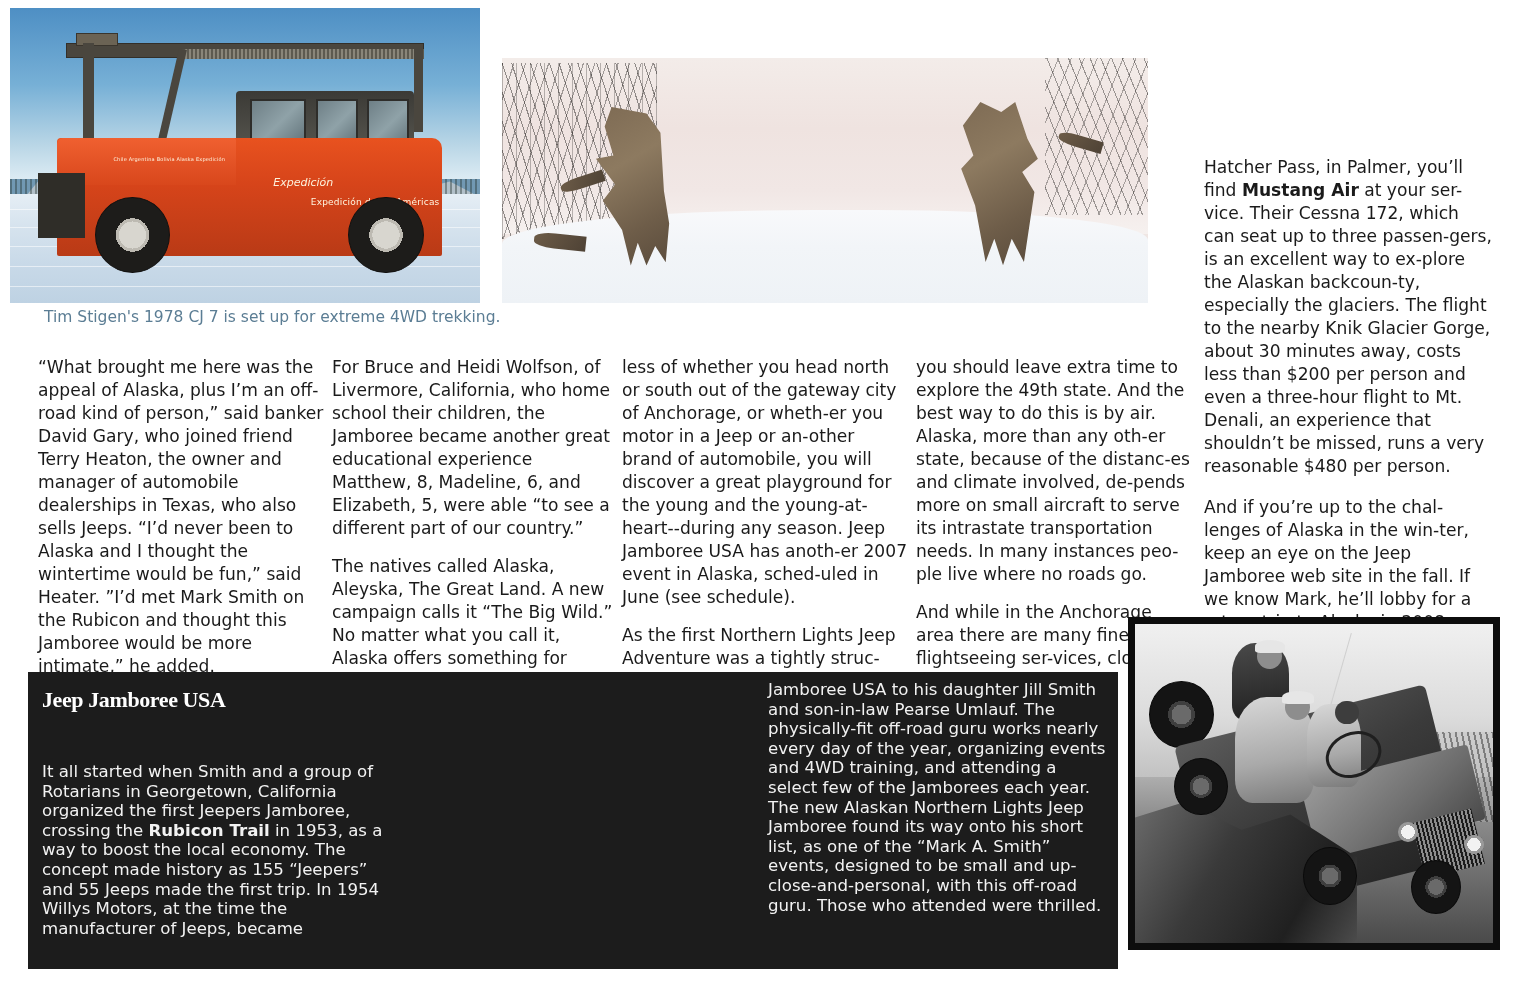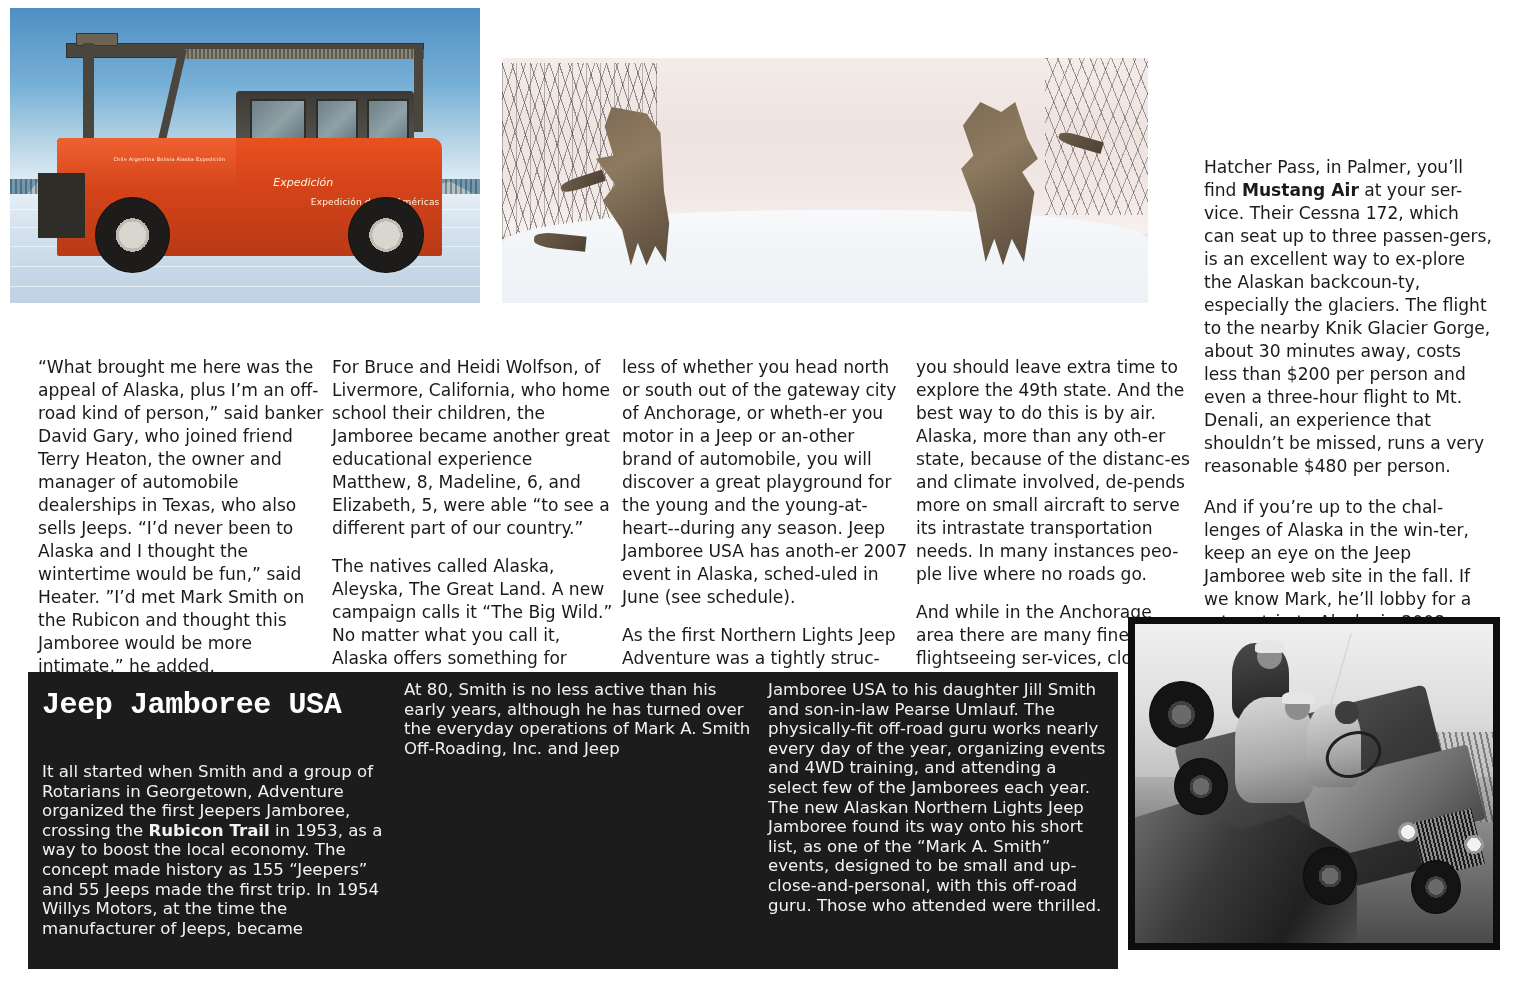--- a/index.html
+++ b/index.html
@@ -299,26 +299,26 @@
 
   
   .sidebar {
     position: absolute;
     left: 28px; top: 672px;
     width: 1090px; height: 297px;
     background: #1c1c1c;
   }
   .sb-head {
     position: absolute;
-    left: 14px; top: 16px;
+    left: 14px; top: 10px;
     width: 360px;
     color: #ffffff;
-    font-family: Liberation Mono, monospace;
+    font-family: Liberation Serif, serif;
     font-weight: bold;
-    font-size: 30px;
+    font-size: 22px;
     line-height: 35px;
     letter-spacing: -0.4px;
   }
   .sb-col {
     position: absolute;
     color: #f2f2f2;
     font-size: 16.6px;
     line-height: 19.6px;
     font-family: "DejaVu Sans", "Liberation Sans", sans-serif;
   }
@@ -378,20 +378,21 @@
     <div class="an-trees"></div>
     <div class="an-trees-r"></div>
     <div class="an-snow"></div>
     <div class="antler antler-l"></div>
     <div class="antler-tine" style="left:9%; top:48%; width:7%; height:5%; transform:rotate(-18deg);"></div>
     <div class="antler-tine" style="left:5%; top:72%; width:8%; height:6%; transform:rotate(6deg);"></div>
     <div class="antler antler-r"></div>
     <div class="antler-tine" style="left:86%; top:32%; width:7%; height:5%; transform:rotate(16deg);"></div>
   </div>
 
+  <div class="caption" id="cap-jeep">Tim Stigen's 1978 CJ 7 is set up for extreme 4WD trekking.</div>
 
   <div class="col" id="col1">
     <p>“What brought me here was the appeal of Alaska, plus I’m an off-road kind of person,” said banker David Gary, who joined friend Terry Heaton, the owner and manager of automobile dealerships in Texas, who also sells Jeeps. “I’d never been to Alaska and I thought the wintertime would be fun,” said Heater. ”I’d met Mark Smith on the Rubicon and thought this Jamboree would be more intimate,” he added.</p>
   </div>
 
   <div class="col" id="col2">
     <p>For Bruce and Heidi Wolfson, of Livermore, California, who home school their children, the Jamboree became another great educational experience Matthew, 8, Madeline, 6, and Elizabeth, 5, were able “to see a different part of our country.”</p>
     <p>The natives called Alaska, Aleyska, The Great Land. A new campaign calls it “The Big Wild.” No matter what you call it, Alaska offers something for almost everyone and regard-</p>
   </div>
 
@@ -409,25 +410,24 @@
     <p><span>Hatcher Pass, in Palmer, you’ll find </span><b>Mustang Air</b><span> at your ser-vice. Their Cessna 172, which can seat up to three passen-gers, is an excellent way to ex-plore the Alaskan backcoun-ty, especially the glaciers. The flight to the nearby Knik Glacier Gorge, about 30 minutes away, costs less than $200 per person and even a three-hour flight to Mt. Denali, an experience that shouldn’t be missed, runs a very reasonable $480 per person.</span></p>
     <p>And if you’re up to the chal-lenges of Alaska in the win-ter, keep an eye on the Jeep Jamboree web site in the fall. If we know Mark, he’ll lobby for a return trip to Alaska in 2008.</p>
   </div>
 
   <div class="sidebar">
     <div class="sb-head">
       <div>Jeep Jamboree USA</div>
     </div>
 
     <div class="sb-col" id="sb1">
-      <p><span>It all started when Smith and a group of Rotarians in Georgetown, Adventure organized the first Jeepers Jamboree, crossing the </span><b>Rubicon Trail</b><span> in 1953, as a way to boost the local economy. The concept made history as 155 “Jeepers” and 55 Jeeps made the first trip. In 1954 Willys Motors, at the time the manufacturer of Jeeps, became</span></p>
+      <p><span>It all started when Smith and a group of Rotarians in Georgetown, California organized the first Jeepers Jamboree, crossing the </span><b>Rubicon Trail</b><span> in 1953, as a way to boost the local economy. The concept made history as 155 “Jeepers” and 55 Jeeps made the first trip. In 1954 Willys Motors, at the time the manufacturer of Jeeps, became</span></p>
     </div>
 
     <div class="sb-col" id="sb2">
-      <p>At 80, Smith is no less active than his early years, although he has turned over the everyday operations of Mark A. Smith Off-Roading, Inc. and Jeep</p>
     </div>
 
     <div class="sb-col" id="sb3">
       <p>Jamboree USA to his daughter Jill Smith and son-in-law Pearse Umlauf. The physically-fit off-road guru works nearly every day of the year, organizing events and 4WD training, and attending a select few of the Jamborees each year. The new Alaskan Northern Lights Jeep Jamboree found its way onto his short list, as one of the “Mark A. Smith” events, designed to be small and up-close-and-personal, with this off-road guru. Those who attended were thrilled.</p>
     </div>
   </div>
 
   <div class="photo-vintage">
     <div class="pv-inner">
       <div class="pv-sky"></div>

